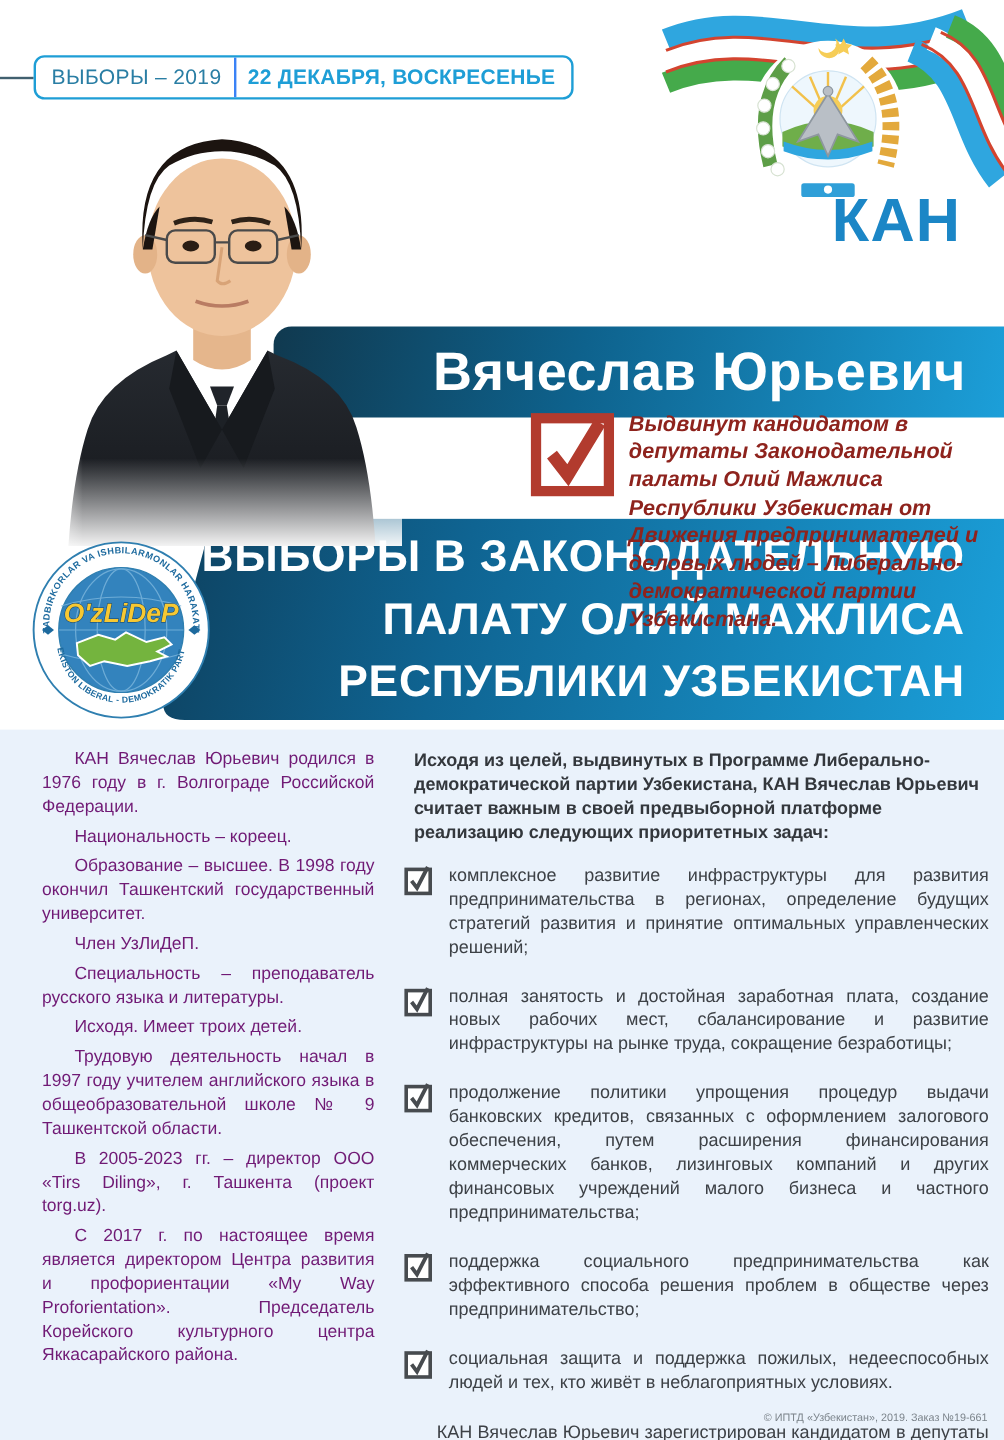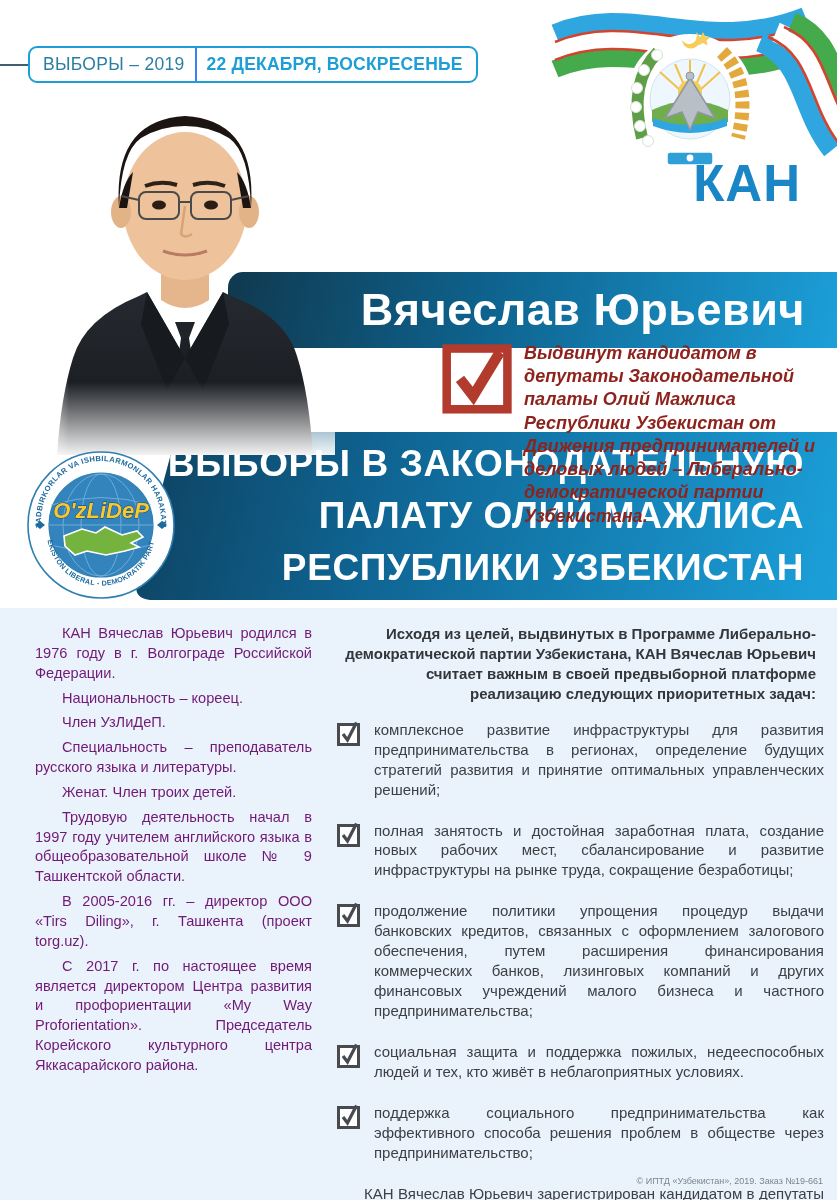--- a/index.html
+++ b/index.html
@@ -58,21 +58,21 @@
   .party-logo{position:absolute;left:26px;top:450px;width:150px;height:150px;z-index:7;}
   
   .content-bg{position:absolute;left:0;top:608px;width:837px;height:592px;background:#eaf2fb;z-index:0;}
   .bio-col{position:absolute;left:35px;top:624px;width:277px;z-index:2;}
   .bio-col p{
     margin:0 0 5px 0;font-size:14.6px;line-height:1.36;text-align:justify;
     text-indent:27px;color:#701a75;
   }
   .platform-col{position:absolute;left:337px;top:624px;width:487px;z-index:2;}
   .platform-intro{
-    font-weight:bold;text-align:right;font-size:15px;line-height:1.33;
+    font-weight:bold;text-align:left;font-size:15px;line-height:1.33;
     color:#33373c;margin:0 8px 16px 8px;
   }
   .pitem{display:flex;gap:13px;margin-bottom:21px;margin-top:14px;}
   .pitem .cbx{flex:0 0 24px;height:24px;margin-top:1px;}
   .pitem p{margin:0;font-size:15px;line-height:1.33;text-align:justify;color:#3d4146;}
   .conclusion{
     margin:0;font-size:15px;line-height:1.33;text-align:justify;
     text-indent:27px;color:#3d4146;
   }
   
@@ -250,25 +250,26 @@
     <path d="M131,75 l5,-4 5,4 -5,4 Z" fill="#1d6a9e"></path>
 
     <text x="75" y="68" text-anchor="middle" font-size="22" font-weight="bold" font-style="italic" fill="#f7c832" stroke="#16425f" stroke-width="0.8" paint-order="stroke">O'zLiDeP</text>
 
     <path d="M38,86 L56,79 L70,83 L79,77 L96,85 L111,81 L117,87 L105,93 L113,97 L99,101 L80,105 L61,101 L49,105 L39,96 Z" fill="#74b43e" stroke="#ffffff" stroke-width="1.6"></path>
   </svg>
 
   <div class="bio-col">
     <p>КАН Вячеслав Юрьевич родился в 1976 году в г. Волгограде Российской Федерации.</p>
     <p>Национальность – кореец.</p>
+    <p>Образование – высшее. В 1998 году окончил Ташкентский государственный университет.</p>
     <p>Член УзЛиДеП.</p>
     <p>Специальность – преподаватель русского языка и литературы.</p>
-    <p>Женат. Член троих детей.</p>
+    <p>Исходя. Имеет троих детей.</p>
     <p>Трудовую деятельность начал в 1997 году учителем английского языка в общеобразовательной школе № 9 Ташкентской области.</p>
-    <p>В 2005-2016 гг. – директор ООО «Tirs Diling», г. Ташкента (проект torg.uz).</p>
+    <p>В 2005-2023 гг. – директор ООО «Tirs Diling», г. Ташкента (проект torg.uz).</p>
     <p>С 2017 г. по настоящее время является директором Центра развития и профориентации «My Way Proforientation». Председатель Корейского культурного центра Яккасарайского района.</p>
   </div>
 
   <div class="platform-col">
     <p class="platform-intro">Исходя из целей, выдвинутых в Программе Либерально-демократической партии Узбекистана, КАН Вячеслав Юрьевич считает важным в своей предвыборной платформе реализацию следующих приоритетных задач:</p>
 
     <div class="pitem">
       <svg class="cbx" viewBox="0 0 24 24" overflow="visible">
         <rect x="1.5" y="3.5" width="20" height="20" fill="#ffffff" stroke="#474b4f" stroke-width="3"></rect>
         <path d="M6,13 L10.5,19 L19.5,1.5" stroke="#474b4f" stroke-width="3.2" fill="none"></path>
@@ -290,29 +291,29 @@
         <path d="M6,13 L10.5,19 L19.5,1.5" stroke="#474b4f" stroke-width="3.2" fill="none"></path>
       </svg>
       <p>продолжение политики упрощения процедур выдачи банковских кредитов, связанных с оформлением залогового обеспечения, путем расширения финансирования коммерческих банков, лизинговых компаний и других финансовых учреждений малого бизнеса и частного предпринимательства;</p>
     </div>
 
     <div class="pitem">
       <svg class="cbx" viewBox="0 0 24 24" overflow="visible">
         <rect x="1.5" y="3.5" width="20" height="20" fill="#ffffff" stroke="#474b4f" stroke-width="3"></rect>
         <path d="M6,13 L10.5,19 L19.5,1.5" stroke="#474b4f" stroke-width="3.2" fill="none"></path>
       </svg>
+      <p>поддержка социального предпринимательства как эффективного способа решения проблем в обществе через предпринимательство;</p>
+    </div>
+
+    <div class="pitem">
+      <svg class="cbx" viewBox="0 0 24 24" overflow="visible">
+        <rect x="1.5" y="3.5" width="20" height="20" fill="#ffffff" stroke="#474b4f" stroke-width="3"></rect>
+        <path d="M6,13 L10.5,19 L19.5,1.5" stroke="#474b4f" stroke-width="3.2" fill="none"></path>
+      </svg>
       <p>социальная защита и поддержка пожилых, недееспособных людей и тех, кто живёт в неблагоприятных условиях.</p>
     </div>
 
-    <div class="pitem">
-      <svg class="cbx" viewBox="0 0 24 24" overflow="visible">
-        <rect x="1.5" y="3.5" width="20" height="20" fill="#ffffff" stroke="#474b4f" stroke-width="3"></rect>
-        <path d="M6,13 L10.5,19 L19.5,1.5" stroke="#474b4f" stroke-width="3.2" fill="none"></path>
-      </svg>
-      <p>поддержка социального предпринимательства как эффективного способа решения проблем в обществе через предпринимательство;</p>
-    </div>
-
     <p class="conclusion">КАН Вячеслав Юрьевич зарегистрирован кандидатом в депутаты Законодательной палаты Олий Мажлиса Республики Узбекистан по Санаатскому избирательному округу № 143.</p>
   </div>
 
   <div class="imprint">© ИПТД «Узбекистан», 2019. Заказ №19-661</div>
 
 </div>
 
 </body></html>

